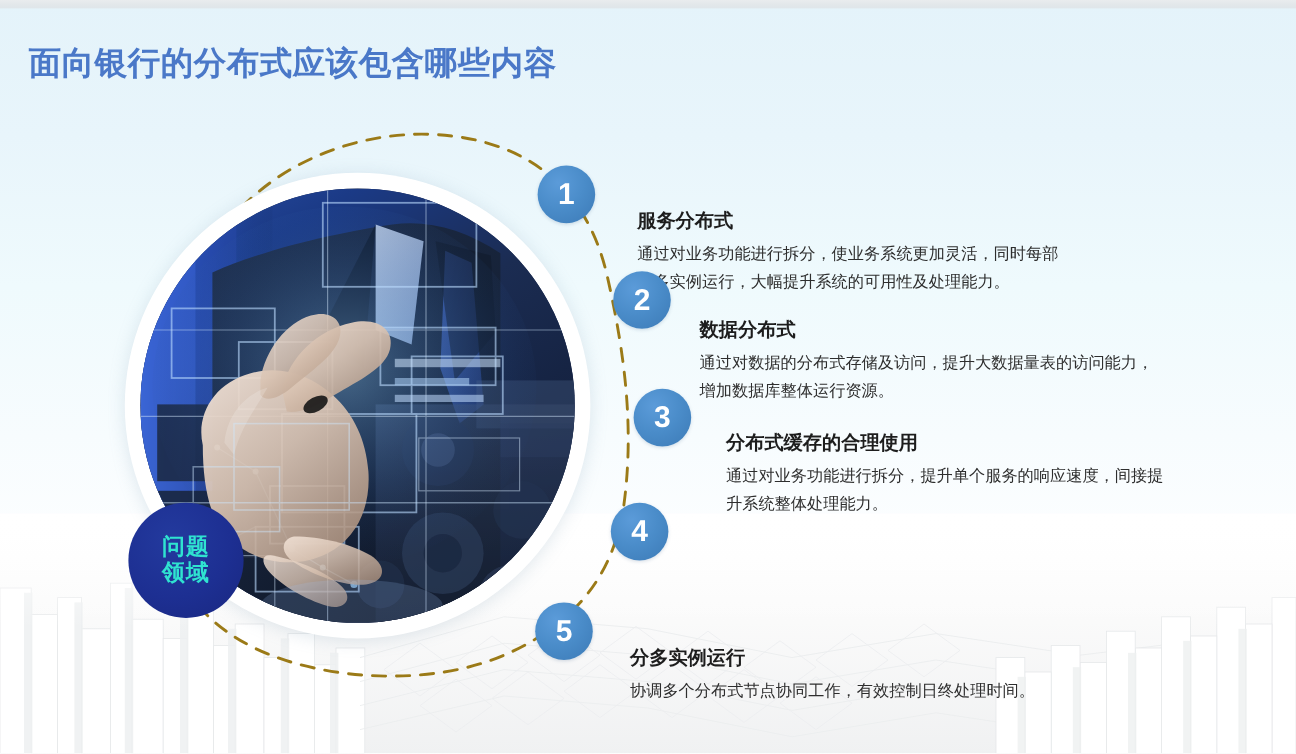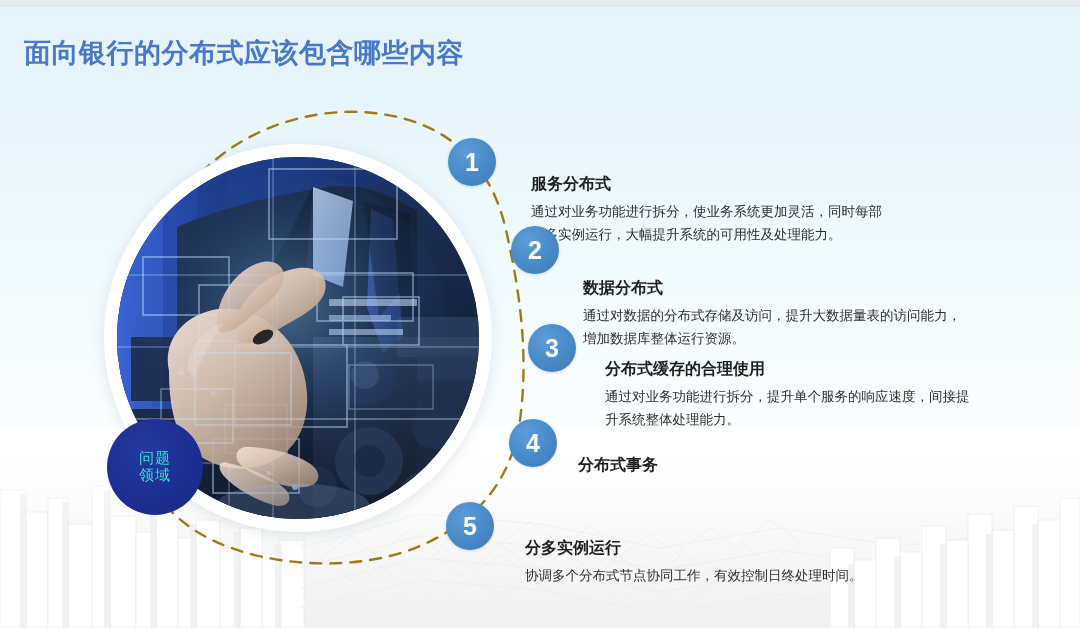--- a/index.html
+++ b/index.html
@@ -77,22 +77,22 @@
     width:96px; height:96px;
     border-radius:50%;
     background:radial-gradient(circle at 38% 32%, #233a9e 0%, #1d2f92 55%, #192780 100%);
     z-index:12;
     display:flex; flex-direction:column;
     align-items:center; justify-content:center;
     line-height:1.12;
   }
   .badge .badge-line {
     color:#2fe3d0;
-    font-size:15px;
-    font-weight:400;
+    font-size:19px;
+    font-weight:700;
     letter-spacing:1px;
     text-align:left;
     white-space:nowrap;
   }
 
   
   .title {
     position:absolute;
     left:24px; top:35px;
     font-size:27px;
@@ -423,40 +423,39 @@
       <div class="num-circle" style="left:448px; top:138px;">1</div>
       <div class="item-text" style="left:531px; top:142px; width:440px;">
         <div class="item-head">服务分布式</div>
         <div class="item-body">通过对业务功能进行拆分，使业务系统更加灵活，同时每部
 分多实例运行，大幅提升系统的可用性及处理能力。</div>
       </div>
     </div>
 
     <div class="item">
       <div class="num-circle" style="left:511px; top:226px;">2</div>
-      <div class="item-text" style="left:583px; top:246px; width:460px;">
+      <div class="item-text" style="left:583px; top:233px; width:460px;">
         <div class="item-head">数据分布式</div>
         <div class="item-body">通过对数据的分布式存储及访问，提升大数据量表的访问能力，
 增加数据库整体运行资源。</div>
       </div>
     </div>
 
     <div class="item">
       <div class="num-circle" style="left:528px; top:324px;">3</div>
       <div class="item-text" style="left:605px; top:327px; width:450px;">
         <div class="item-head">分布式缓存的合理使用</div>
         <div class="item-body">通过对业务功能进行拆分，提升单个服务的响应速度，间接提
 升系统整体处理能力。</div>
       </div>
     </div>
 
     <div class="item">
       <div class="num-circle" style="left:509px; top:419px;">4</div>
       <div class="item-text" style="left:578px; top:423px; width:450px;">
-        <div class="item-head">分布式事务</div>
       </div>
     </div>
 
     <div class="item">
       <div class="num-circle" style="left:446px; top:502px;">5</div>
       <div class="item-text" style="left:525px; top:506px; width:470px;">
         <div class="item-head">分多实例运行</div>
         <div class="item-body">协调多个分布式节点协同工作，有效控制日终处理时间。</div>
       </div>
     </div>

